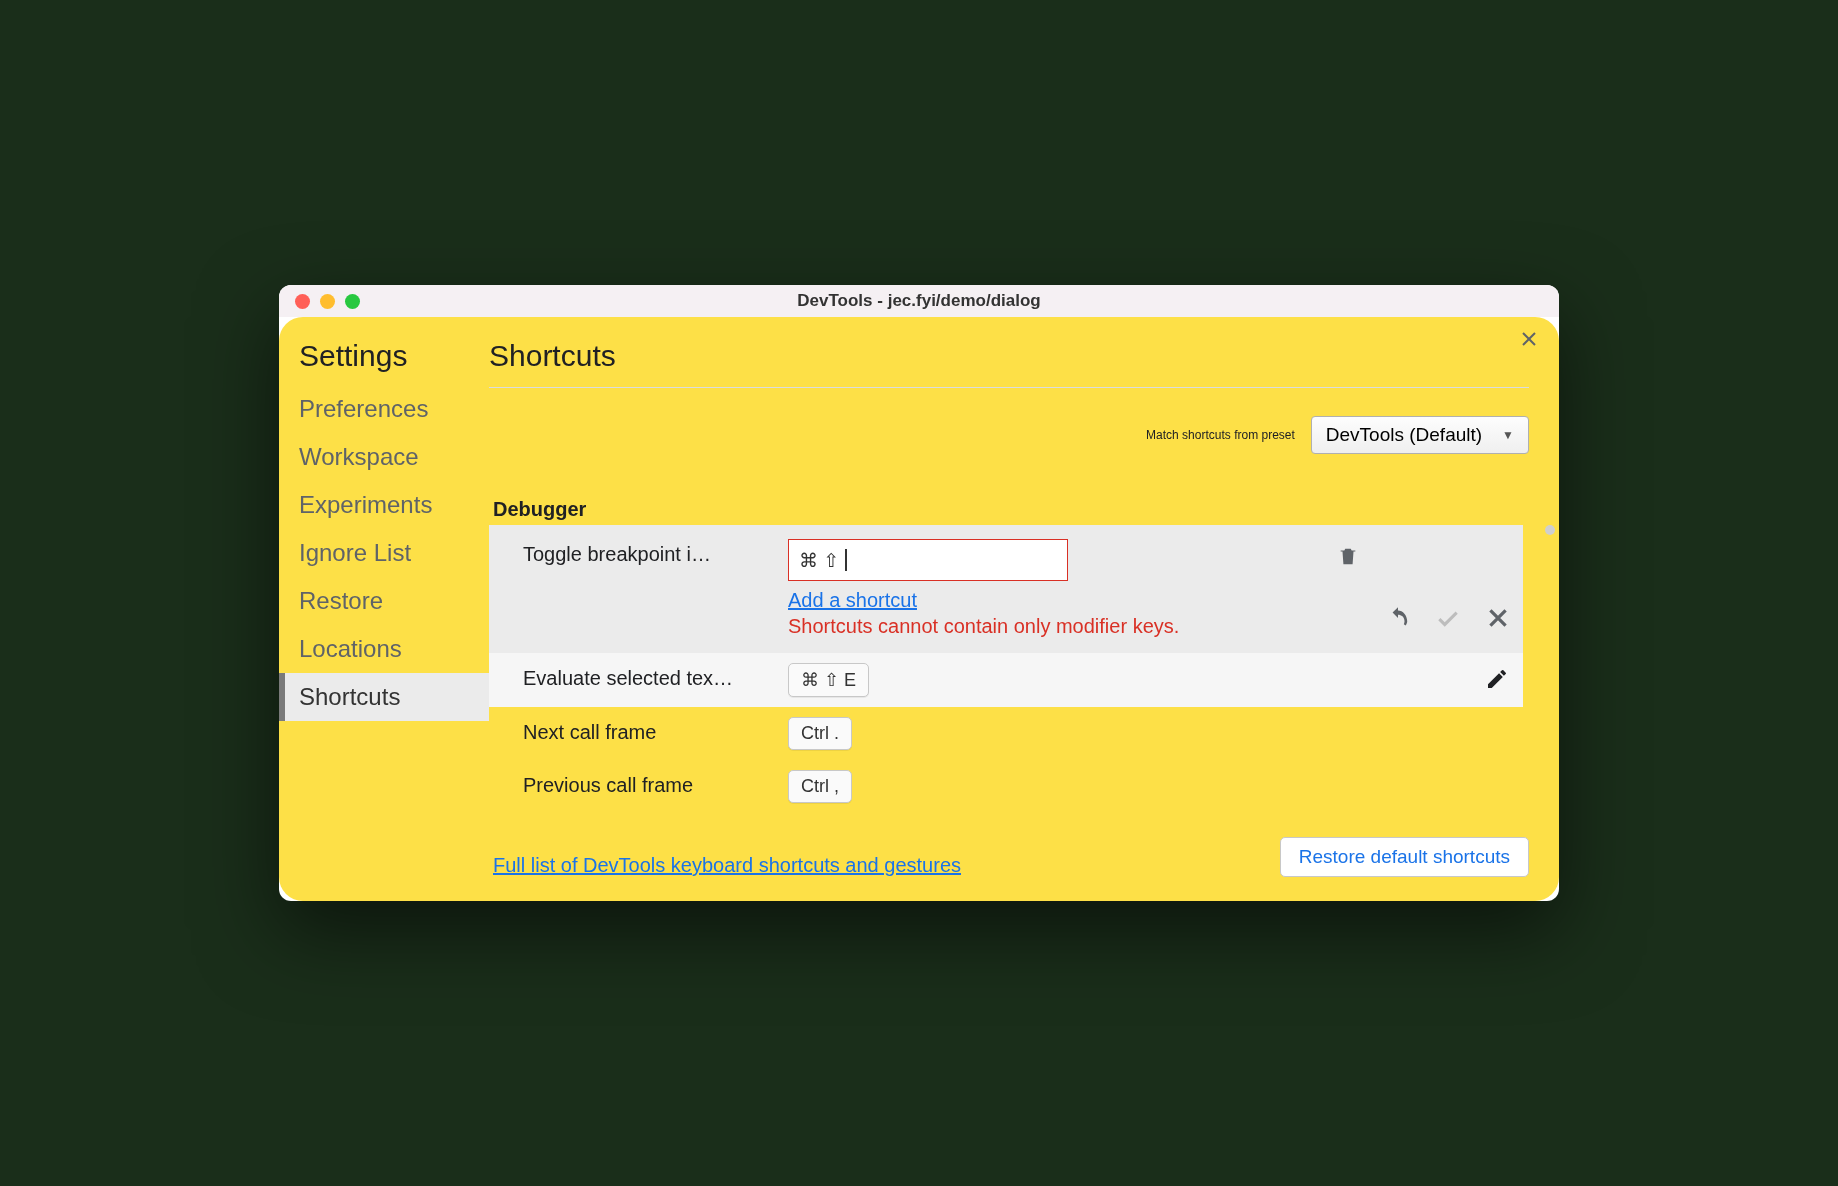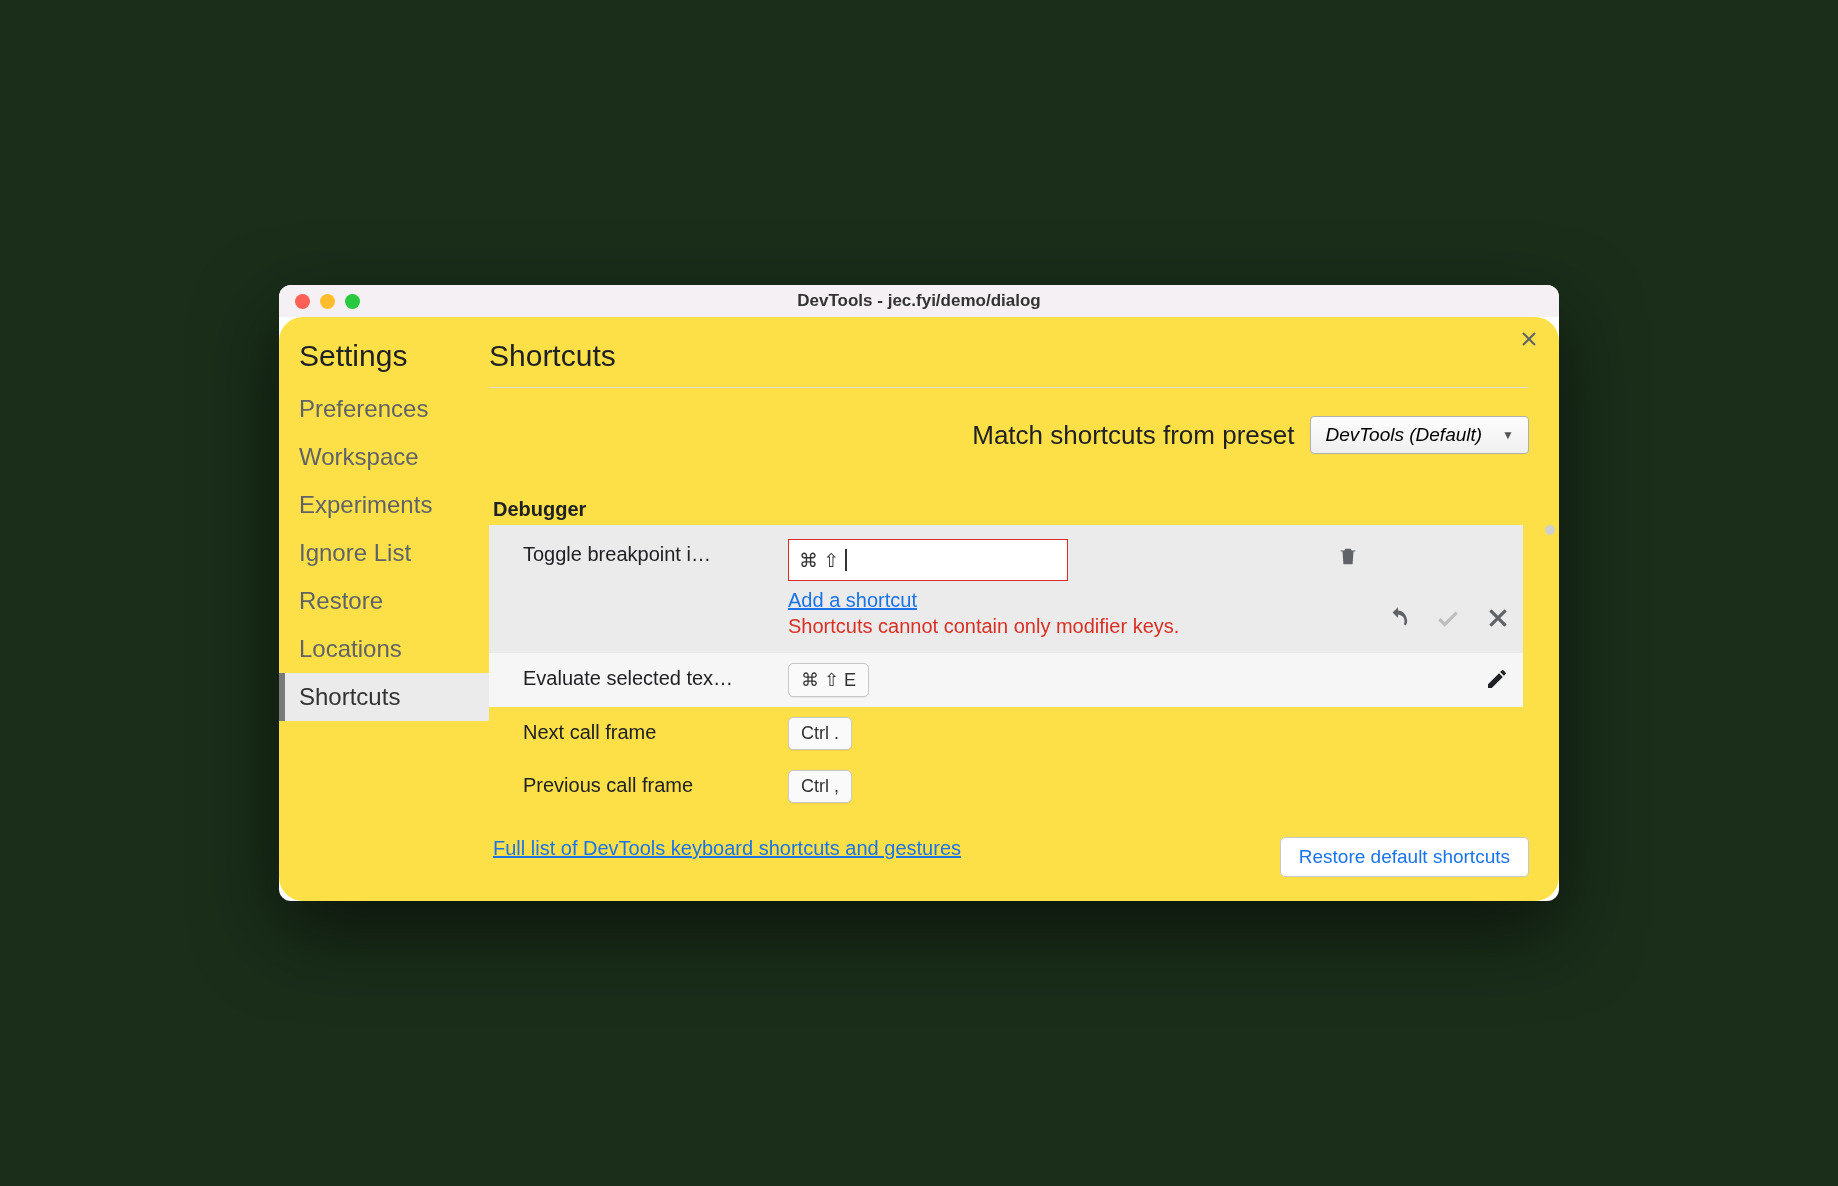--- a/index.html
+++ b/index.html
@@ -90,32 +90,31 @@
     border-bottom: 1px solid #dadce0;
     margin-bottom: 28px;
   }
   .preset-row {
     display: flex;
     align-items: center;
     justify-content: flex-end;
     gap: 16px;
     margin-bottom: 44px;
   }
-  .preset-label { font-size: 26px; color: #202124; }
+  .preset-label { font-size: 12px; color: #202124; }
   .preset-select {
     border: 1px solid #b0b0b0;
     background: linear-gradient(#fdfdfd,#efefef);
     border-radius: 4px;
     padding: 7px 14px;
     font-size: 19px;
     display: flex;
     align-items: center;
     gap: 20px;
     cursor: pointer;
-    font-style: italic;
   }
   .preset-select .arrow { font-size: 12px; color: #555;}
   .section-title {
     font-size: 20px;
     font-weight: 700;
     color: #202124;
     margin-bottom: 4px;
     padding-left: 4px;
   }
   .shortcut-row {
@@ -213,21 +212,21 @@
     position: absolute;
     right: -26px;
     top: 0;
     width: 10px;
     height: 10px;
     border-radius: 50%;
     background: #cfcfcf;
   }
   .footer {
     display: flex;
-    align-items: flex-start;
+    align-items: flex-end;
     justify-content: space-between;
     margin-top: 24px;
     padding-left: 4px;
   }
   .footer-link {
     color: #1a73e8;
     font-size: 20px;
     text-decoration: underline;
     cursor: pointer;
   }

